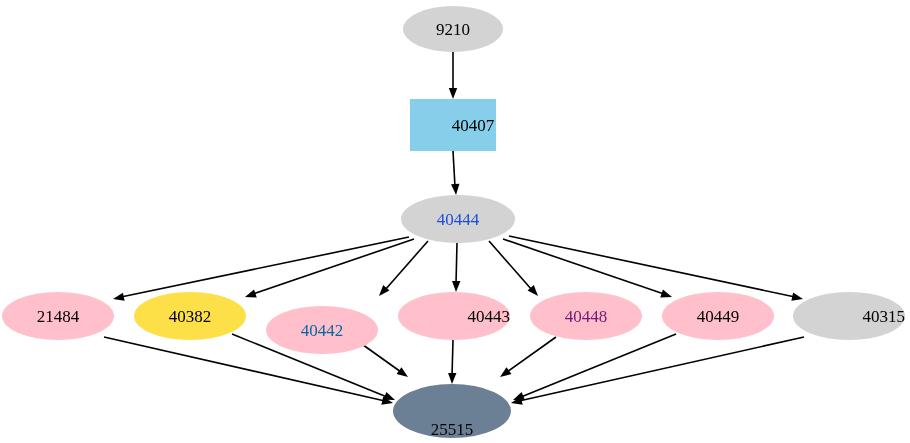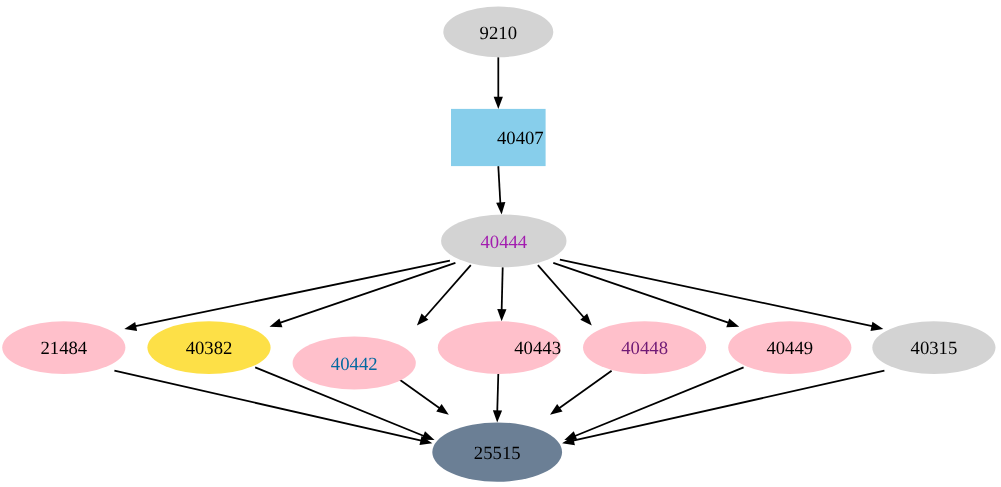--- a/index.html
+++ b/index.html
@@ -85,40 +85,40 @@
       <polygon points="513,400 521.6195987317205,391.97862120928556 524.7721950748171,399.764578844509" fill="#000000"></polygon>
       <path d="M 804 337 L 519 401" stroke="#000000" stroke-width="1.6" fill="none"></path>
       <polygon points="511,403 520.8081692720258,396.4854151681561 522.6540681940202,404.68008765519187" fill="#000000"></polygon>
     </svg>
 <div class="node ellipse" style="left: 403px; top: 6px; width: 100px; height: 46px; background: rgb(211, 211, 211); color: rgb(0, 0, 0);">
       <span class="node-label">9210</span>
     </div>
     <div class="node box" style="left: 410px; top: 99px; width: 86px; height: 52px; background: rgb(135, 206, 235); color: rgb(0, 0, 0); padding-left: 40px;">
       <span class="node-label">40407</span>
     </div>
-    <div class="node ellipse" style="left: 401px; top: 195px; width: 114px; height: 48px; background: rgb(211, 211, 211); color: #a21caf;">
+    <div class="node ellipse" style="left: 401px; top: 195px; width: 114px; height: 48px; background: rgb(211, 211, 211); color: #1d4ed8;">
       <span class="node-label">40444</span>
     </div>
     <div class="node ellipse" style="left: 2px; top: 292px; width: 112px; height: 48px; background: rgb(255, 192, 203); color: rgb(0, 0, 0);">
       <span class="node-label">21484</span>
     </div>
     <div class="node ellipse" style="left: 134px; top: 292px; width: 112px; height: 48px; background: #fde047; color: rgb(0, 0, 0);">
       <span class="node-label">40382</span>
     </div>
     <div class="node ellipse" style="left: 266px; top: 306px; width: 112px; height: 48px; background: rgb(255, 192, 203); color: #0369a1;">
       <span class="node-label">40442</span>
     </div>
     <div class="node ellipse" style="left: 398px; top: 292px; width: 112px; height: 48px; background: rgb(255, 192, 203); color: rgb(0, 0, 0); justify-content: flex-end;">
       <span class="node-label">40443</span>
     </div>
     <div class="node ellipse" style="left: 530px; top: 292px; width: 112px; height: 48px; background: rgb(255, 192, 203); color: #701a75;">
       <span class="node-label">40448</span>
     </div>
     <div class="node ellipse" style="left: 662px; top: 292px; width: 112px; height: 48px; background: rgb(255, 192, 203); color: rgb(0, 0, 0);">
       <span class="node-label">40449</span>
     </div>
-    <div class="node ellipse" style="left: 793px; top: 292px; width: 112px; height: 48px; background: rgb(211, 211, 211); color: rgb(0, 0, 0);">
+    <div class="node ellipse" style="left: 793px; top: 292px; width: 112px; height: 48px; background: rgb(211, 211, 211); color: rgb(0, 0, 0); justify-content: flex-end;">
       <span class="node-label">40315</span>
     </div>
-    <div class="node ellipse" style="left: 393px; top: 384px; width: 118px; height: 54px; background: rgb(107, 127, 149); color: rgb(0, 0, 0);">
+    <div class="node ellipse" style="left: 393px; top: 384px; width: 118px; height: 54px; background: rgb(107, 127, 149); color: rgb(0, 0, 0); align-items: flex-end;">
       <span class="node-label">25515</span>
     </div>
   </div>
 
 </body></html>

